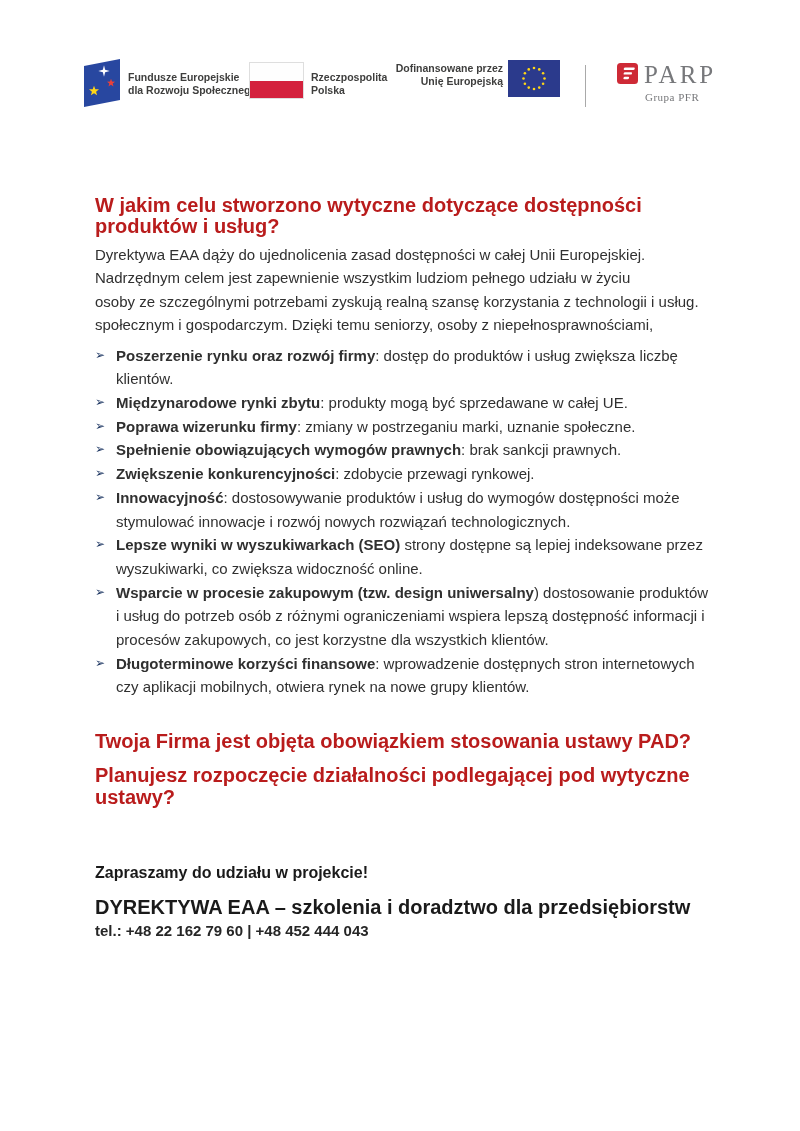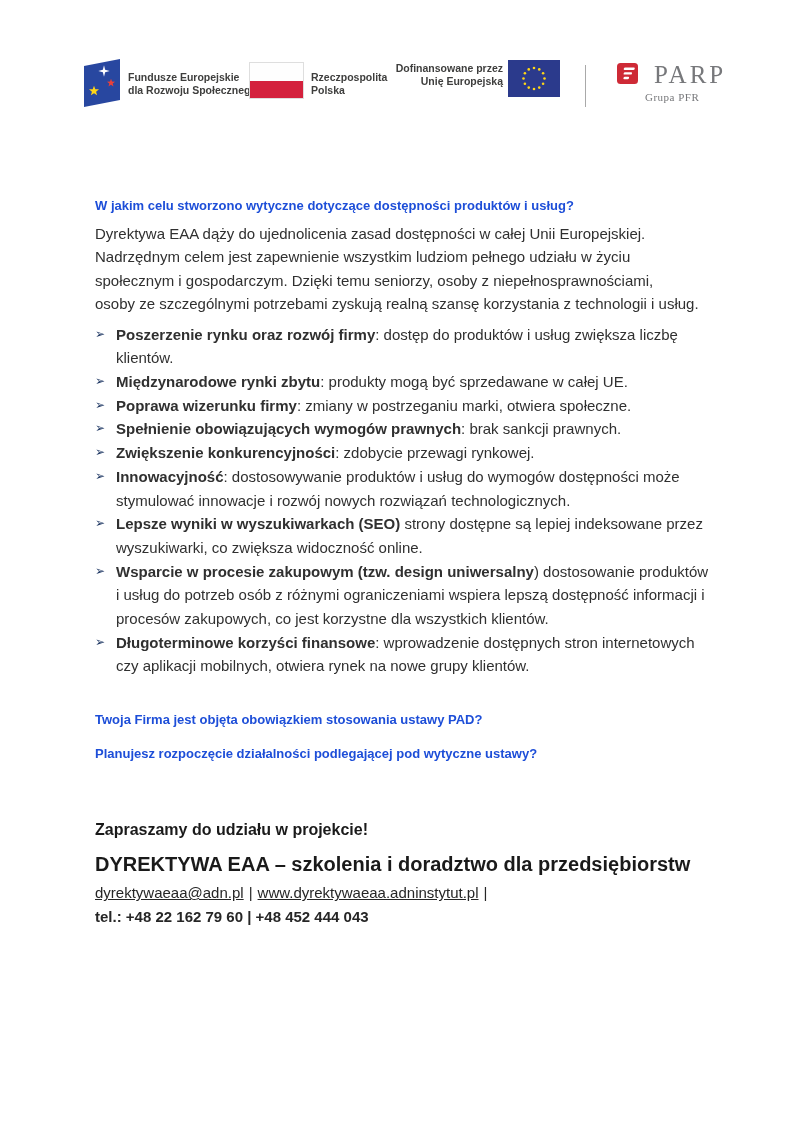--- a/index.html
+++ b/index.html
@@ -14,27 +14,27 @@
   .fe-flag   { position:absolute; left:83px;  top:43px; }
   .fe-text   { position:absolute; left:128px; top:55px; }
   .pl-flag   { position:absolute; left:250px; top:47px; width:53px; height:35px; outline:1px solid #DEDEDE; }
   .pl-flag .w { height:50%; background:#FEFEFE; }
   .pl-flag .r { height:50%; background:#D4213D; }
   .pl-text   { position:absolute; left:311px; top:55px; }
   .eu-text   { position:absolute; left:385px; top:46px; width:118px; text-align:right; }
   .eu-flag   { position:absolute; left:508px; top:44px; }
   .hdr-divider { position:absolute; left:585px; top:49px; width:1px; height:42px; background:#A9A9A9; }
   .parp      { position:absolute; left:617px; top:46px; width:100px; }
-  .parp-row  { display:flex; align-items:center; gap:16px; }
+  .parp-row  { display:flex; align-items:center; gap:6px; }
   .parp-word { font-family:"Liberation Serif", serif; font-size:25px; color:#77787B; letter-spacing:3px; line-height:26px; }
   .parp-sub  { font-family:"Liberation Serif", serif; font-size:11px; color:#77787B; margin-top:3px; margin-left:28px; letter-spacing:0.5px; }
 
   
   .content { position:absolute; left:95px; top:0; width:618px; font-size:15px; }
-  .h-red { color:#1d4ed8; font-weight:bold; font-size:13px; line-height:21px; }
+  .h-red { color:#b91c1c; font-weight:bold; font-size:20px; line-height:21px; }
   .h1 { margin-top:179px; }
   .para { margin-top:6px; }
   .para div { line-height:23.4px; }
   .h2 { margin-top:29px; }
   ul.benefits { list-style:none; margin-top:7px; }
   ul.benefits li { position:relative; padding-left:21px; line-height:23.7px; }
   ul.benefits .bullet { position:absolute; left:0; top:0; font-family:"DejaVu Sans", sans-serif; font-size:12px; color:#1F3864; }
   ul.benefits b { font-weight:bold; }
   .q { margin-top:12px; line-height:22px; }
   .q1 { margin-top:31px; }
@@ -122,37 +122,37 @@
     </div>
   </div>
 
   <div class="content">
 
     <div class="h-red h1">W jakim celu stworzono wytyczne dotyczące dostępności produktów i usług?</div>
 
     <div class="para">
       <div>Dyrektywa EAA dąży do ujednolicenia zasad dostępności w całej Unii Europejskiej.</div>
       <div>Nadrzędnym celem jest zapewnienie wszystkim ludziom pełnego udziału w życiu</div>
+      <div>osoby ze szczególnymi potrzebami zyskują realną szansę korzystania z technologii i usług.</div>
       <div>społecznym i gospodarczym. Dzięki temu seniorzy, osoby z niepełnosprawnościami,</div>
-      <div>osoby ze szczególnymi potrzebami zyskują realną szansę korzystania z technologii i usług.</div>
     </div>
 
 
     <ul class="benefits">
       <li>
         <span class="bullet">➢</span>
         <b>Poszerzenie rynku oraz rozwój firmy</b><span>: dostęp do produktów i usług zwiększa liczbę klientów.</span>
       </li>
       <li>
         <span class="bullet">➢</span>
         <b>Międzynarodowe rynki zbytu</b><span>: produkty mogą być sprzedawane w całej UE.</span>
       </li>
       <li>
         <span class="bullet">➢</span>
-        <b>Poprawa wizerunku firmy</b><span>: zmiany w postrzeganiu marki, otwiera społeczne.</span>
+        <b>Poprawa wizerunku firmy</b><span>: zmiany w postrzeganiu marki, uznanie społeczne.</span>
       </li>
       <li>
         <span class="bullet">➢</span>
         <b>Spełnienie obowiązujących wymogów prawnych</b><span>: brak sankcji prawnych.</span>
       </li>
       <li>
         <span class="bullet">➢</span>
         <b>Zwiększenie konkurencyjności</b><span>: zdobycie przewagi rynkowej.</span>
       </li>
       <li>
@@ -173,19 +173,16 @@
       </li>
     </ul>
 
     <div class="h-red q q1">Twoja Firma jest objęta obowiązkiem stosowania ustawy PAD?</div>
     <div class="h-red q">Planujesz rozpoczęcie działalności podlegającej pod wytyczne ustawy?</div>
 
     <div class="invite">Zapraszamy do udziału w projekcie!</div>
 
     <div class="project">DYREKTYWA EAA – szkolenia i doradztwo dla przedsiębiorstw</div>
 
-    <div class="contact-line">
-      <a>dyrektywaeaa@adn.pl</a><span class="sep">|</span><a>www.dyrektywaeaa.adninstytut.pl</a><span class="sep">|</span>
-    </div>
     <div class="tel-line">tel.: +48 22 162 79 60 | +48 452 444 043</div>
 
   </div>
 </div>
 
 </body></html>

